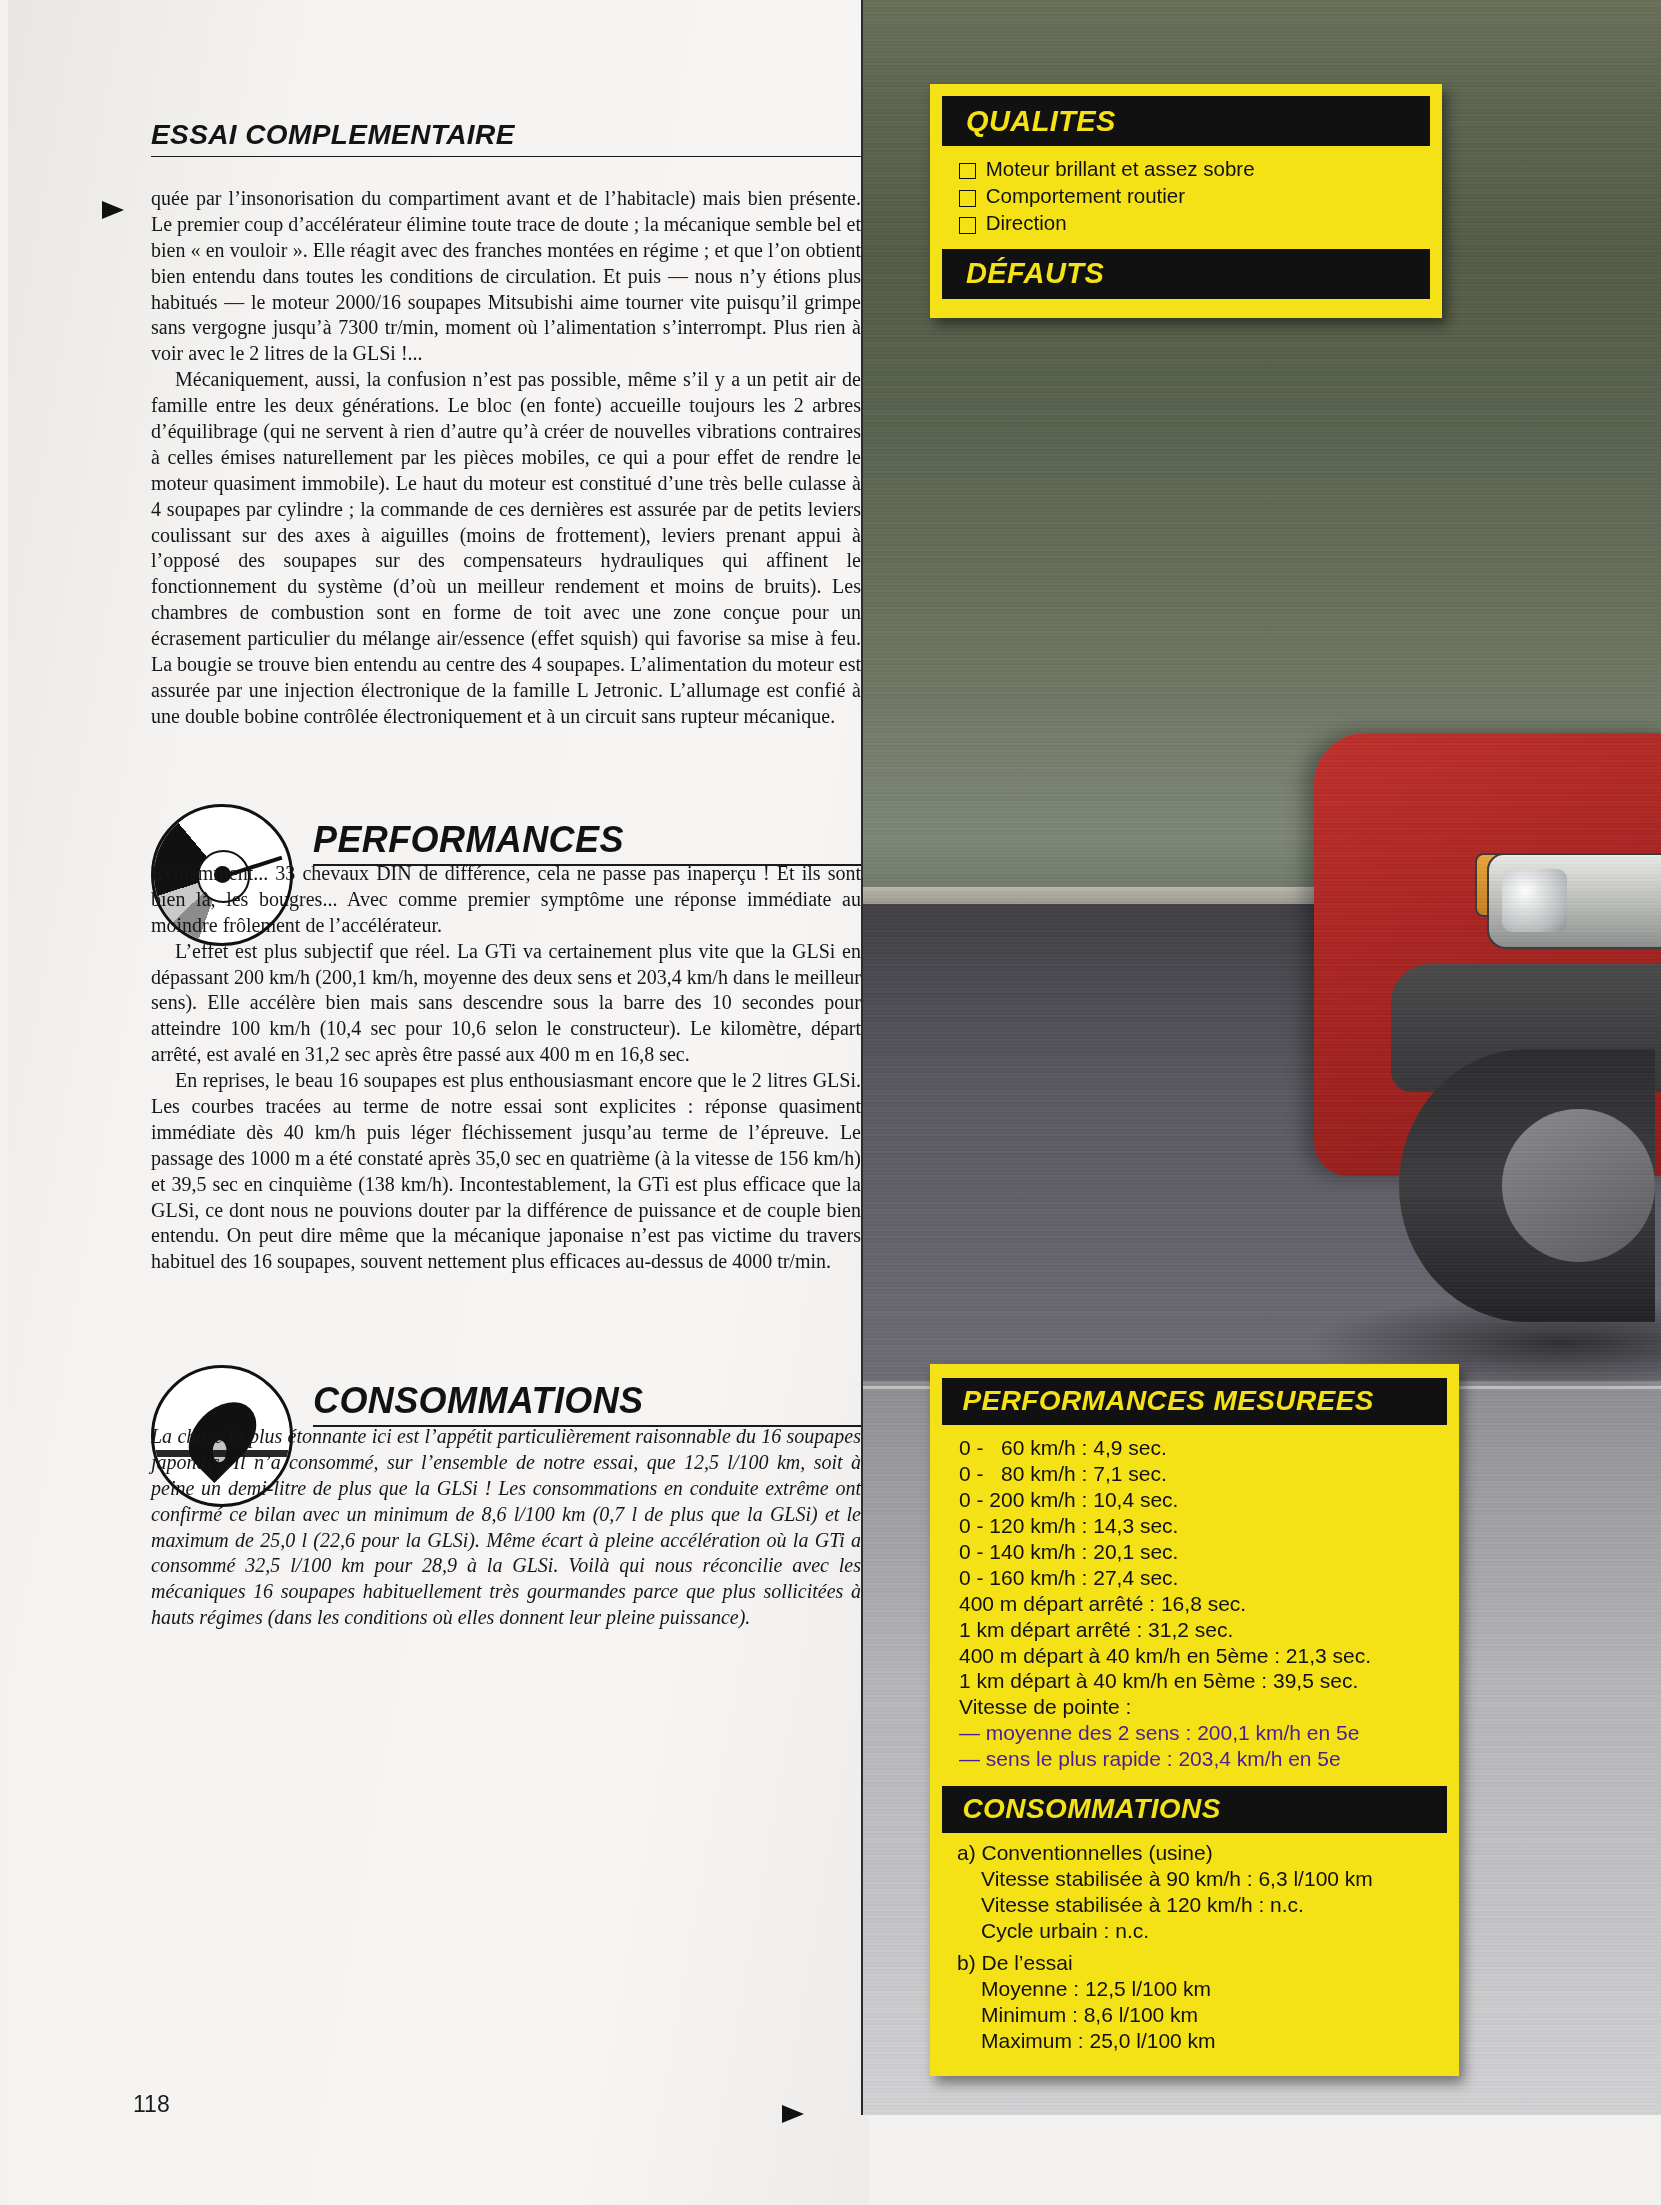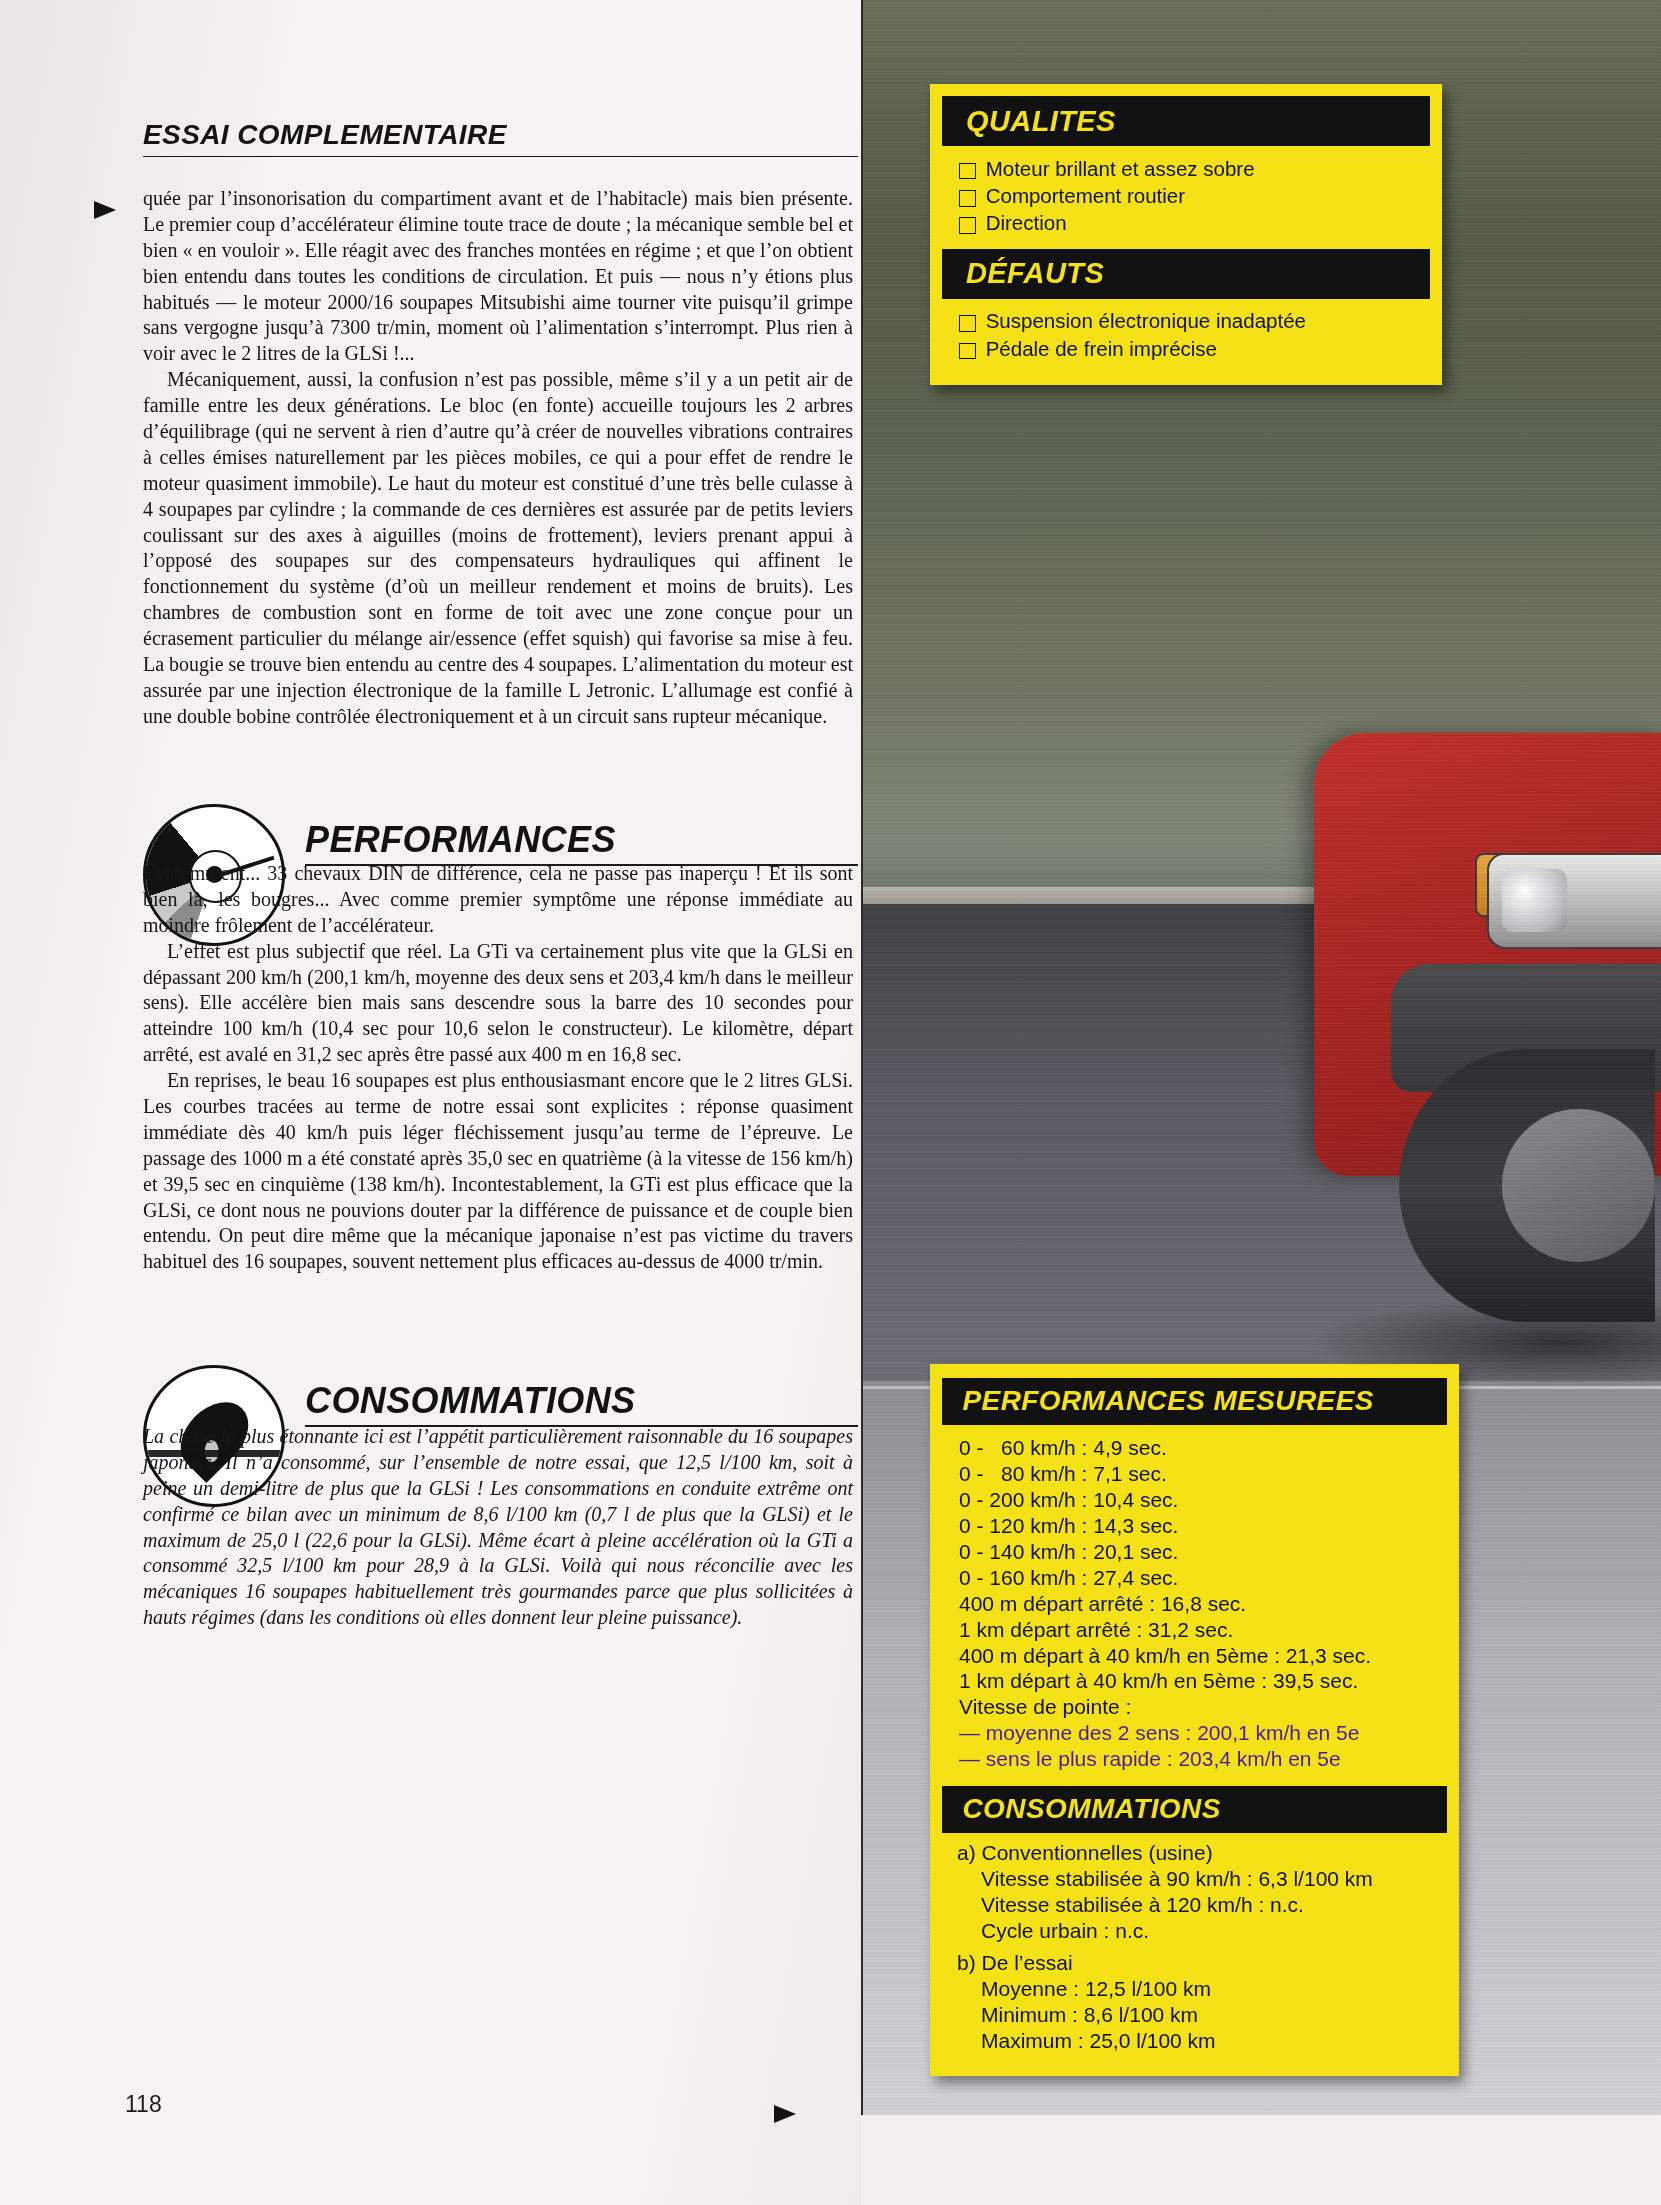--- a/index.html
+++ b/index.html
@@ -16,21 +16,21 @@
   }
   .page {
     position: absolute;
     inset: 0;
     background: #f2f1ef;
   }
 
   
   .left-col {
     position: absolute;
-    left: 0;
+    left: 8px;
     top: 0;
     width: 861px;
     height: 2205px;
     background: linear-gradient(100deg, #e9e7e4 0%, #f4f3f1 25%, #f6f5f3 75%, #eeecea 100%);
   }
 
   .section-head {
     position: absolute;
     left: 143px;
     top: 119px;
@@ -523,30 +523,20 @@
       <li>
         <span class="check-box"></span>
         <span>Comportement routier</span>
       </li>
       <li>
         <span class="check-box"></span>
         <span>Direction</span>
       </li>
     </ul>
     <div class="panel-bar">DÉFAUTS</div>
-    <ul class="check-list">
-      <li>
-        <span class="check-box"></span>
-        <span>Suspension électronique inadaptée</span>
-      </li>
-      <li>
-        <span class="check-box"></span>
-        <span>Pédale de frein imprécise</span>
-      </li>
-    </ul>
   </div>
 
   <div class="yellow-panel" id="panel-perf">
     <div class="panel-bar">PERFORMANCES MESUREES</div>
     <ul class="data-list">
       <li>0 -   60 km/h : 4,9 sec.</li>
       <li>0 -   80 km/h : 7,1 sec.</li>
       <li>0 - 200 km/h : 10,4 sec.</li>
       <li>0 - 120 km/h : 14,3 sec.</li>
       <li>0 - 140 km/h : 20,1 sec.</li>

